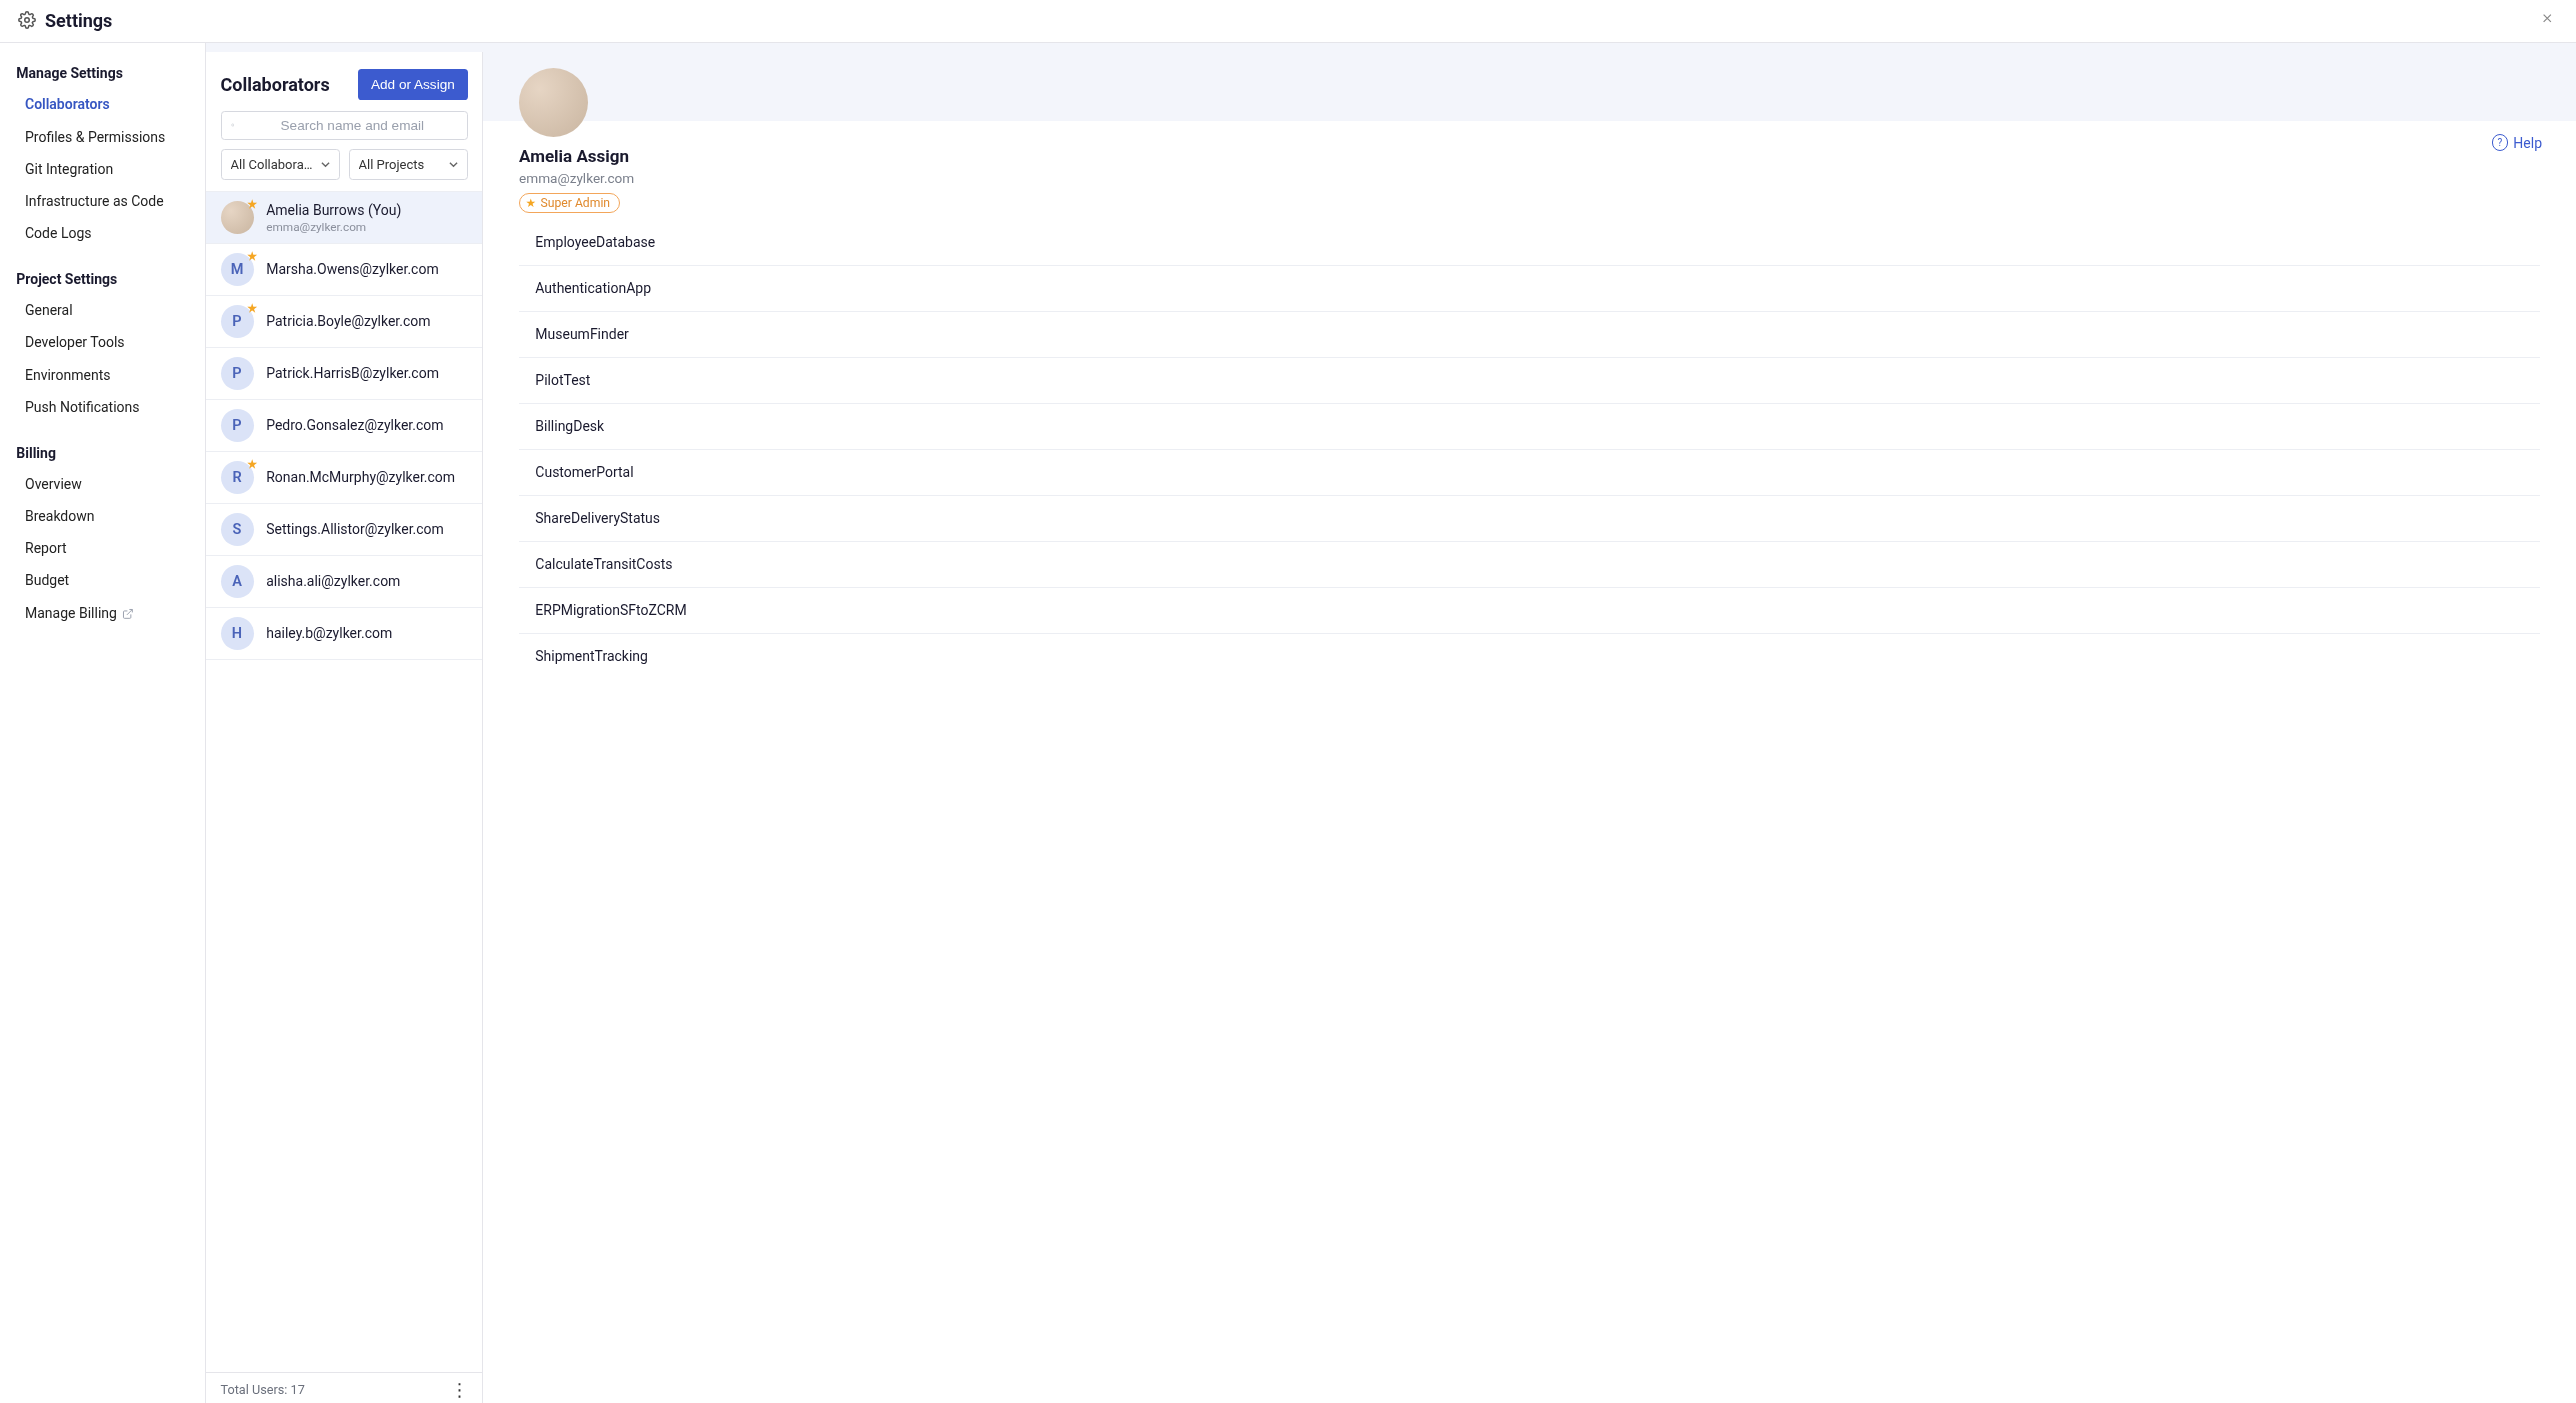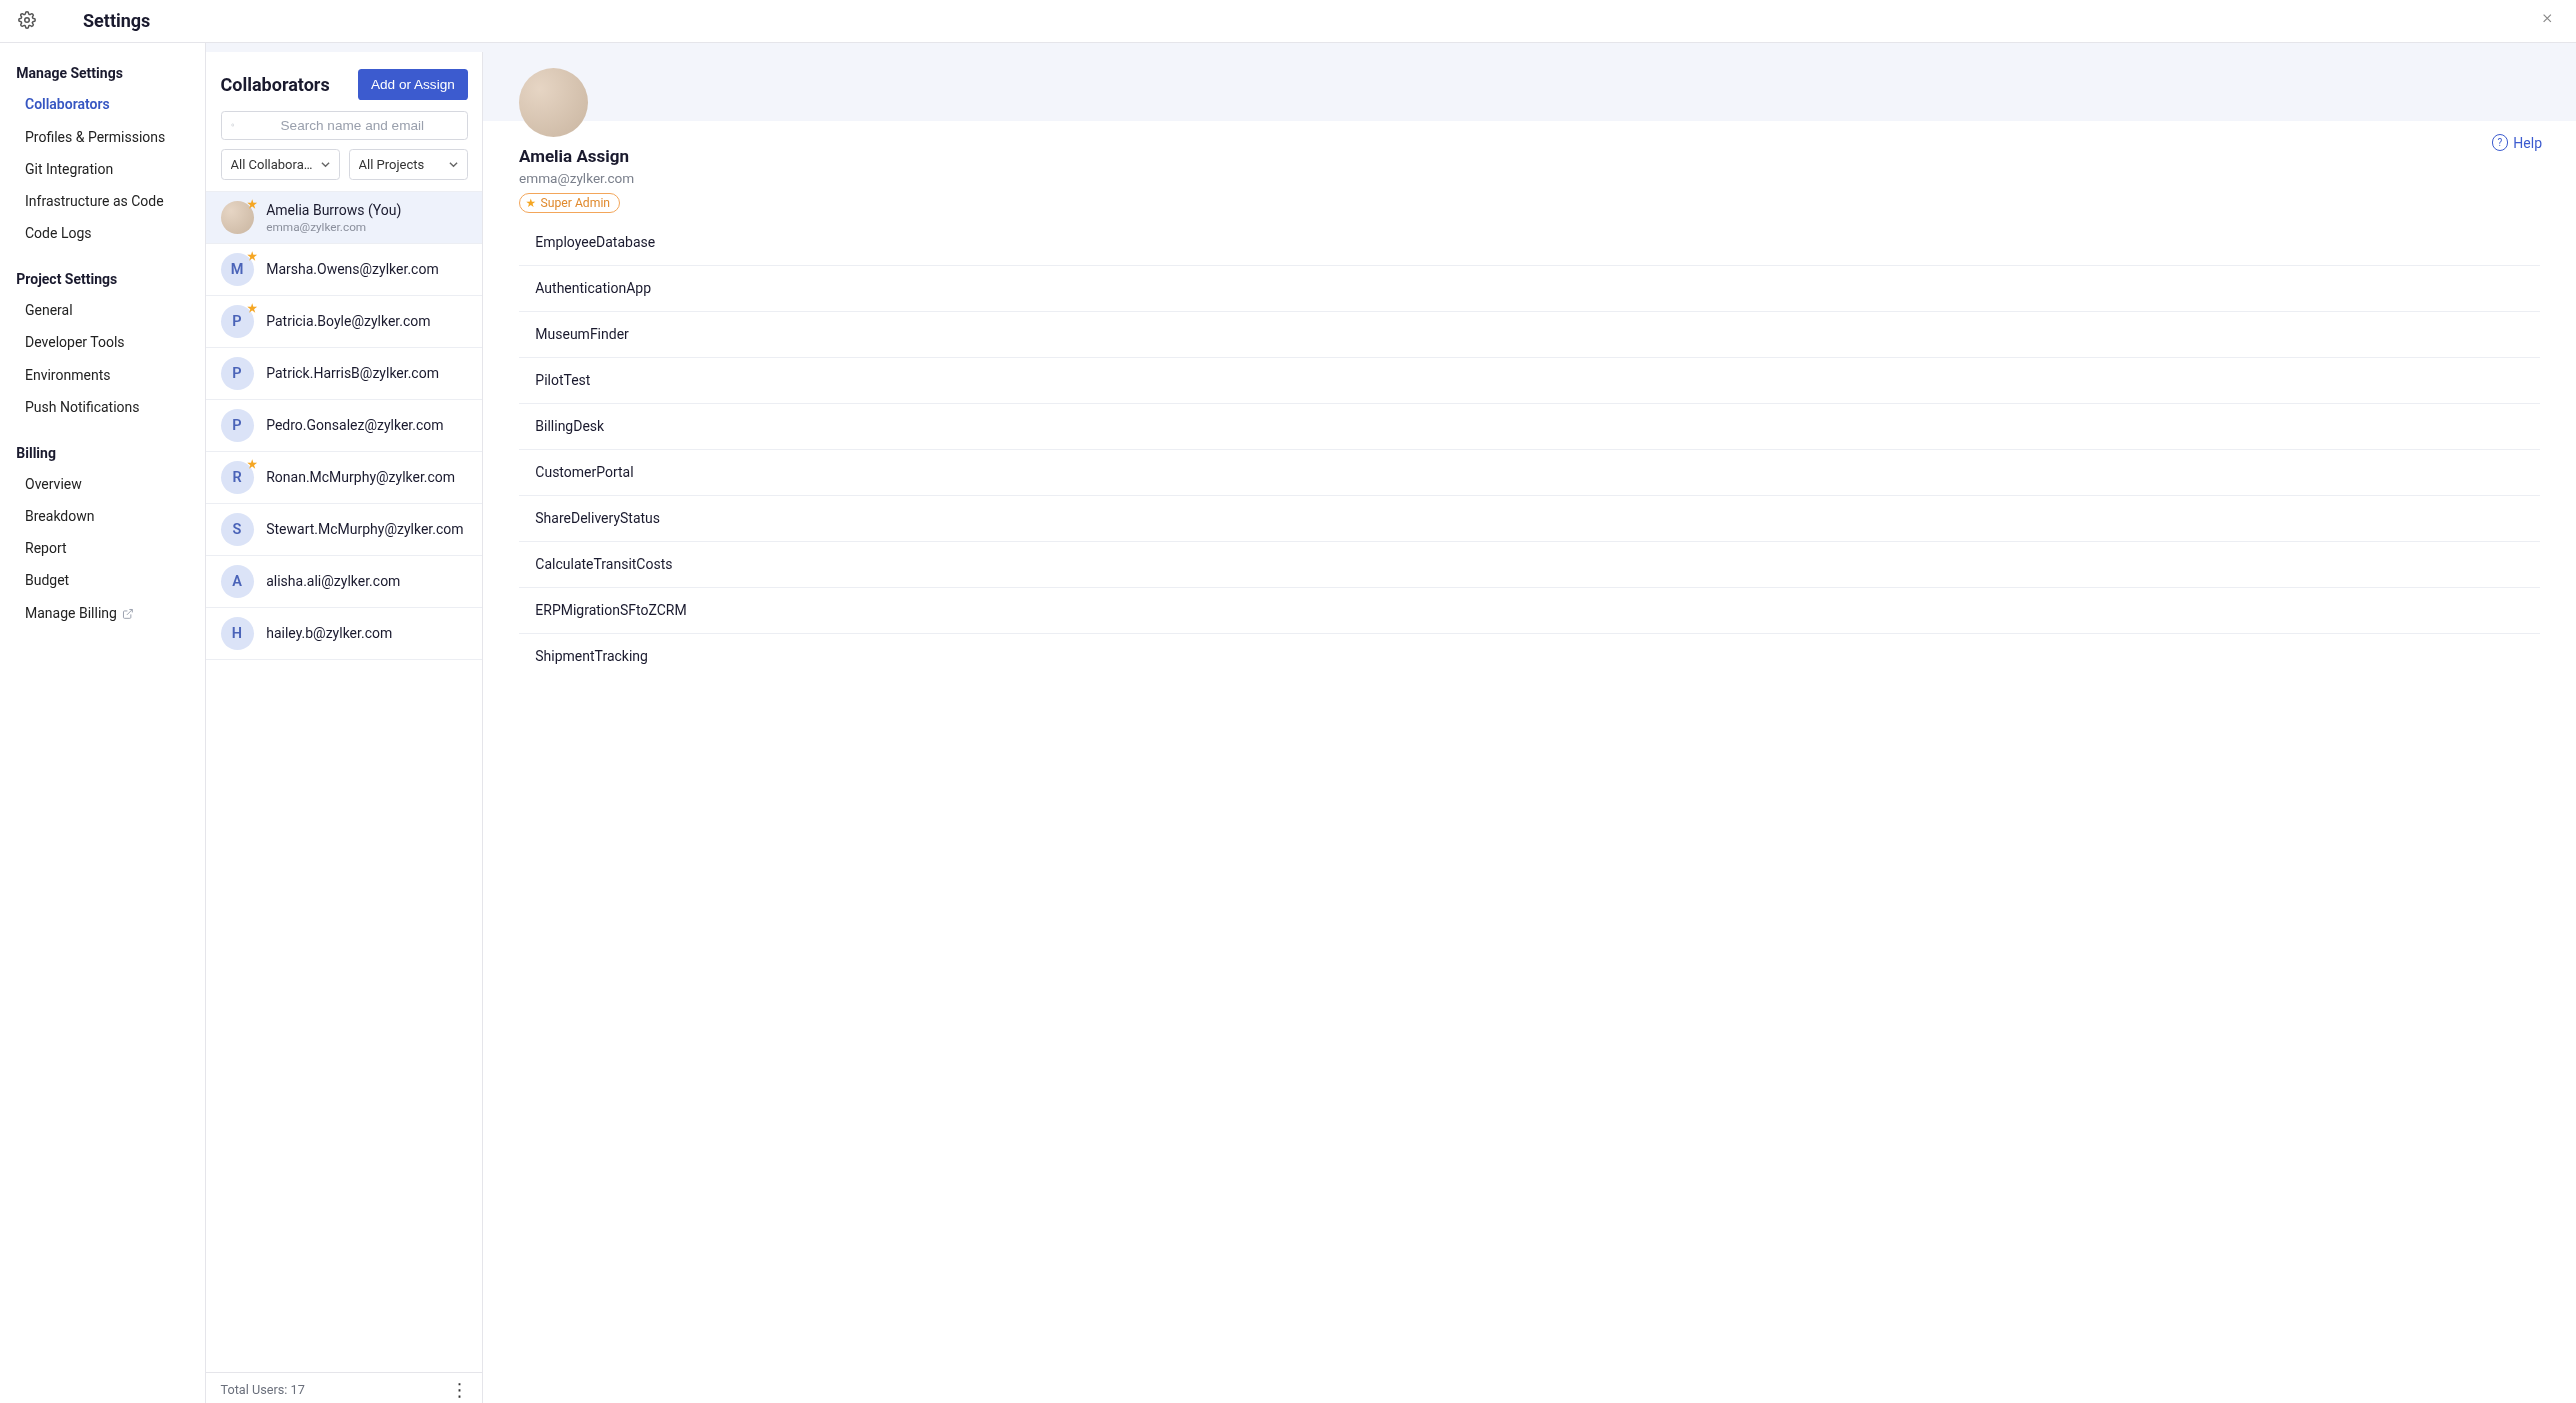--- a/index.html
+++ b/index.html
@@ -7,21 +7,20 @@
     font-family: -apple-system, BlinkMacSystemFont, "Segoe UI", Roboto, Helvetica, Arial, sans-serif;
     font-size: 13.6px;
     color: #1a1a2e;
     background: #fff;
   }
   .titlebar {
     display: flex;
     align-items: center;
     padding: 7.2px 14.5px 9px 18px;
     border-bottom: 0.9px solid #e5e5ea;
-    gap: 38px;
   }
   .titlebar .gear { width: 18px; height: 18px; margin-right: 9px; color:#555; }
   .titlebar h1 { font-size: 18px; font-weight: 700; color: #1a1a2e; }
   .titlebar .spacer { flex: 1; }
   .titlebar .close { color: #888; cursor: pointer; font-size: 16.3px; padding: 3.6px 7.2px; }
 
   .content {
     display: flex;
     height: calc(100vh - 40px);
   }
@@ -332,21 +331,21 @@
           </div>
           <div class="user-row">
             <div class="avatar">R<span class="star">★</span></div>
             <div class="u-main">
               <div class="u-name">Ronan.McMurphy@zylker.com</div>
             </div>
           </div>
           <div class="user-row">
             <div class="avatar">S</div>
             <div class="u-main">
-              <div class="u-name">Stewart.McMurphy@zylker.com</div>
+              <div class="u-name">Settings.Allistor@zylker.com</div>
             </div>
           </div>
           <div class="user-row">
             <div class="avatar">A</div>
             <div class="u-main">
               <div class="u-name">alisha.ali@zylker.com</div>
             </div>
           </div>
           <div class="user-row">
             <div class="avatar">H</div>

